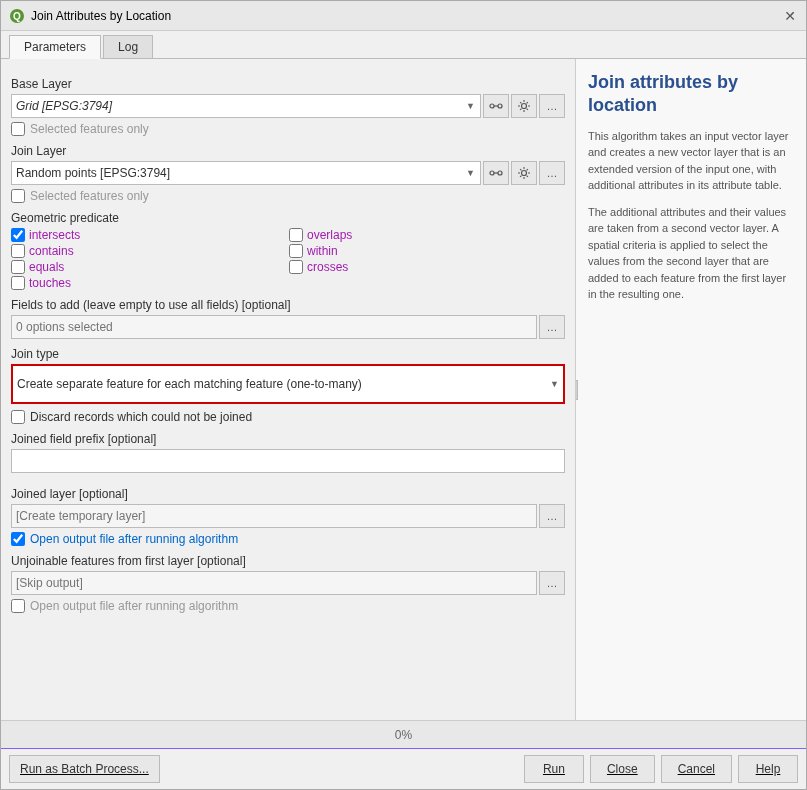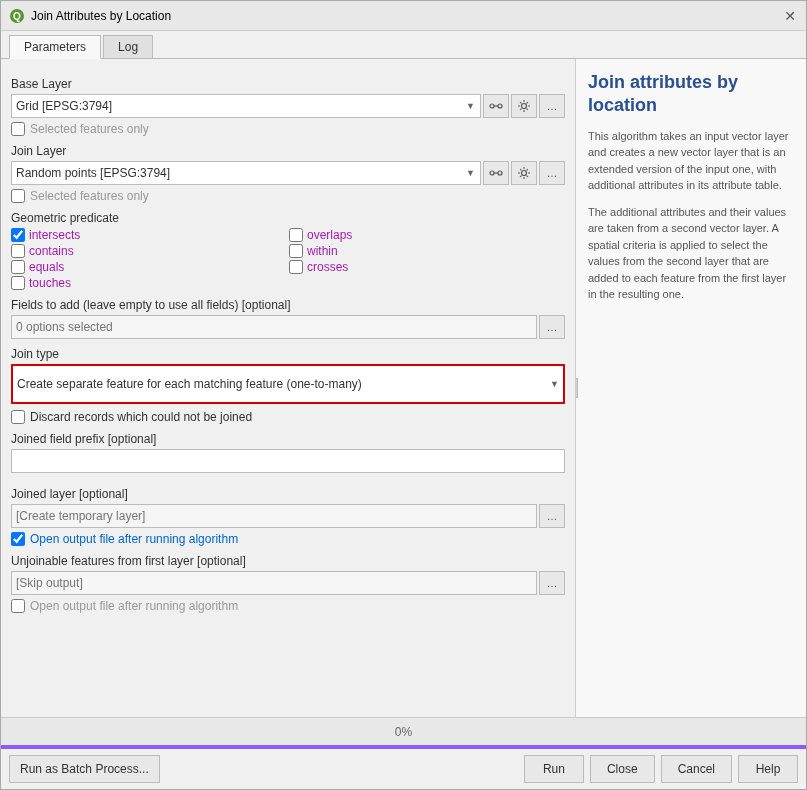--- a/index.html
+++ b/index.html
@@ -253,22 +253,23 @@
     }
     .progress-text {
       position: relative;
       z-index: 1;
     }
     .bottom-bar {
       display: flex;
       align-items: flex-start;
       padding: 6px 8px;
       background: #f0f0f0;
-      border-top: 4px solid #8b5cf6;
+      border-top: 1px solid #8b5cf6;
       gap: 6px;
+      text-decoration: underline;
     }
     .batch-btn {
       height: 28px;
       padding: 0 10px;
       border: 1px solid #bbb;
       background: #e8e8e8;
       cursor: pointer;
       font-size: 12px;
       color: #333;
     }
@@ -344,21 +345,21 @@
   </div>
 
   <div class="content-area">
 
     <div class="left-panel">
 
       
       <div class="section-label">Base Layer</div>
       <div class="input-row">
         <div class="select-wrapper">
-          <select class="combo-input" style="width:100%; padding-right:20px;">
+          <select class="combo-input" style="width:100%; padding-right:20px;font-style:italic;">
             <option>Grid [EPSG:3794]</option>
           </select>
         </div>
         <div class="icon-btn" title="chain">
           <svg width="14" height="14" viewBox="0 0 14 14">
               <rect x="1" y="5" width="4" height="4" rx="2" fill="none" stroke="#555" stroke-width="1.2"></rect>
               <rect x="9" y="5" width="4" height="4" rx="2" fill="none" stroke="#555" stroke-width="1.2"></rect>
               <line x1="5" y1="7" x2="9" y2="7" stroke="#555" stroke-width="1.2"></line>
             </svg>
         </div>

